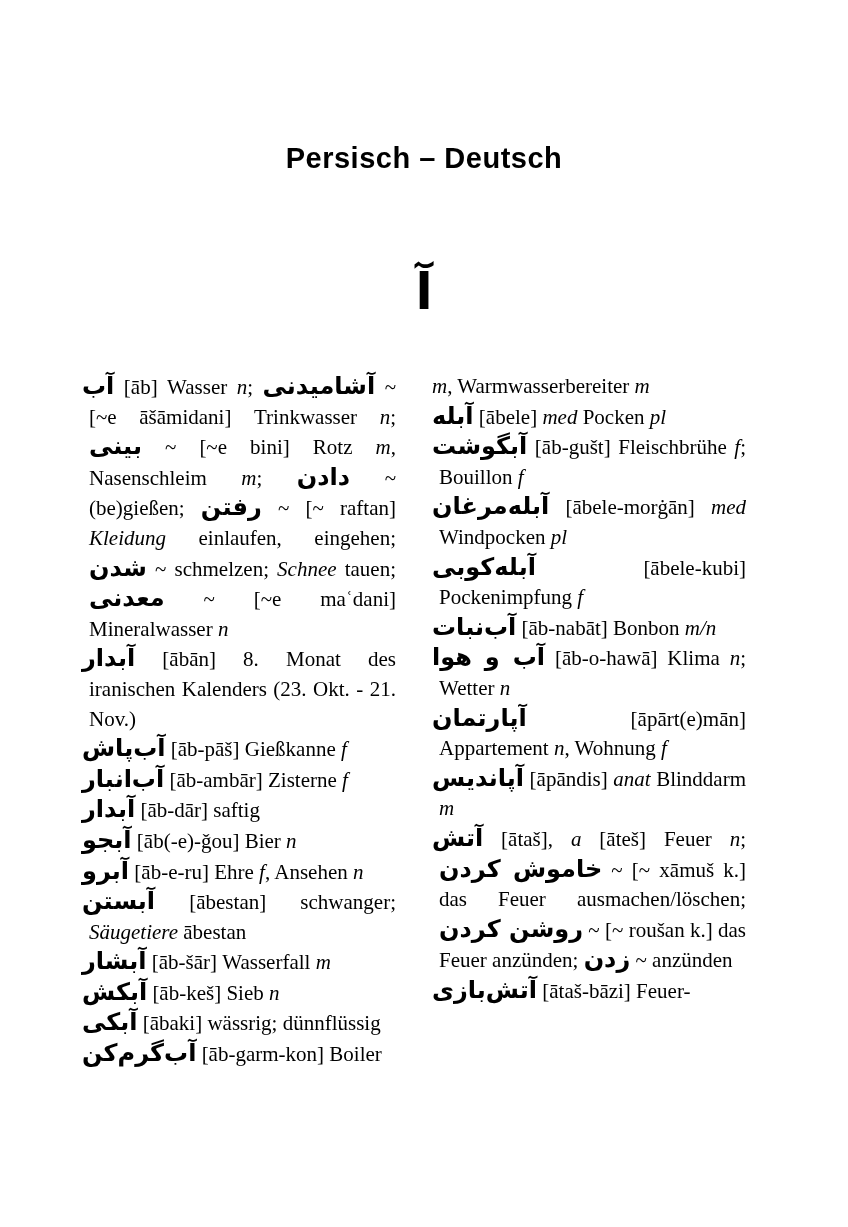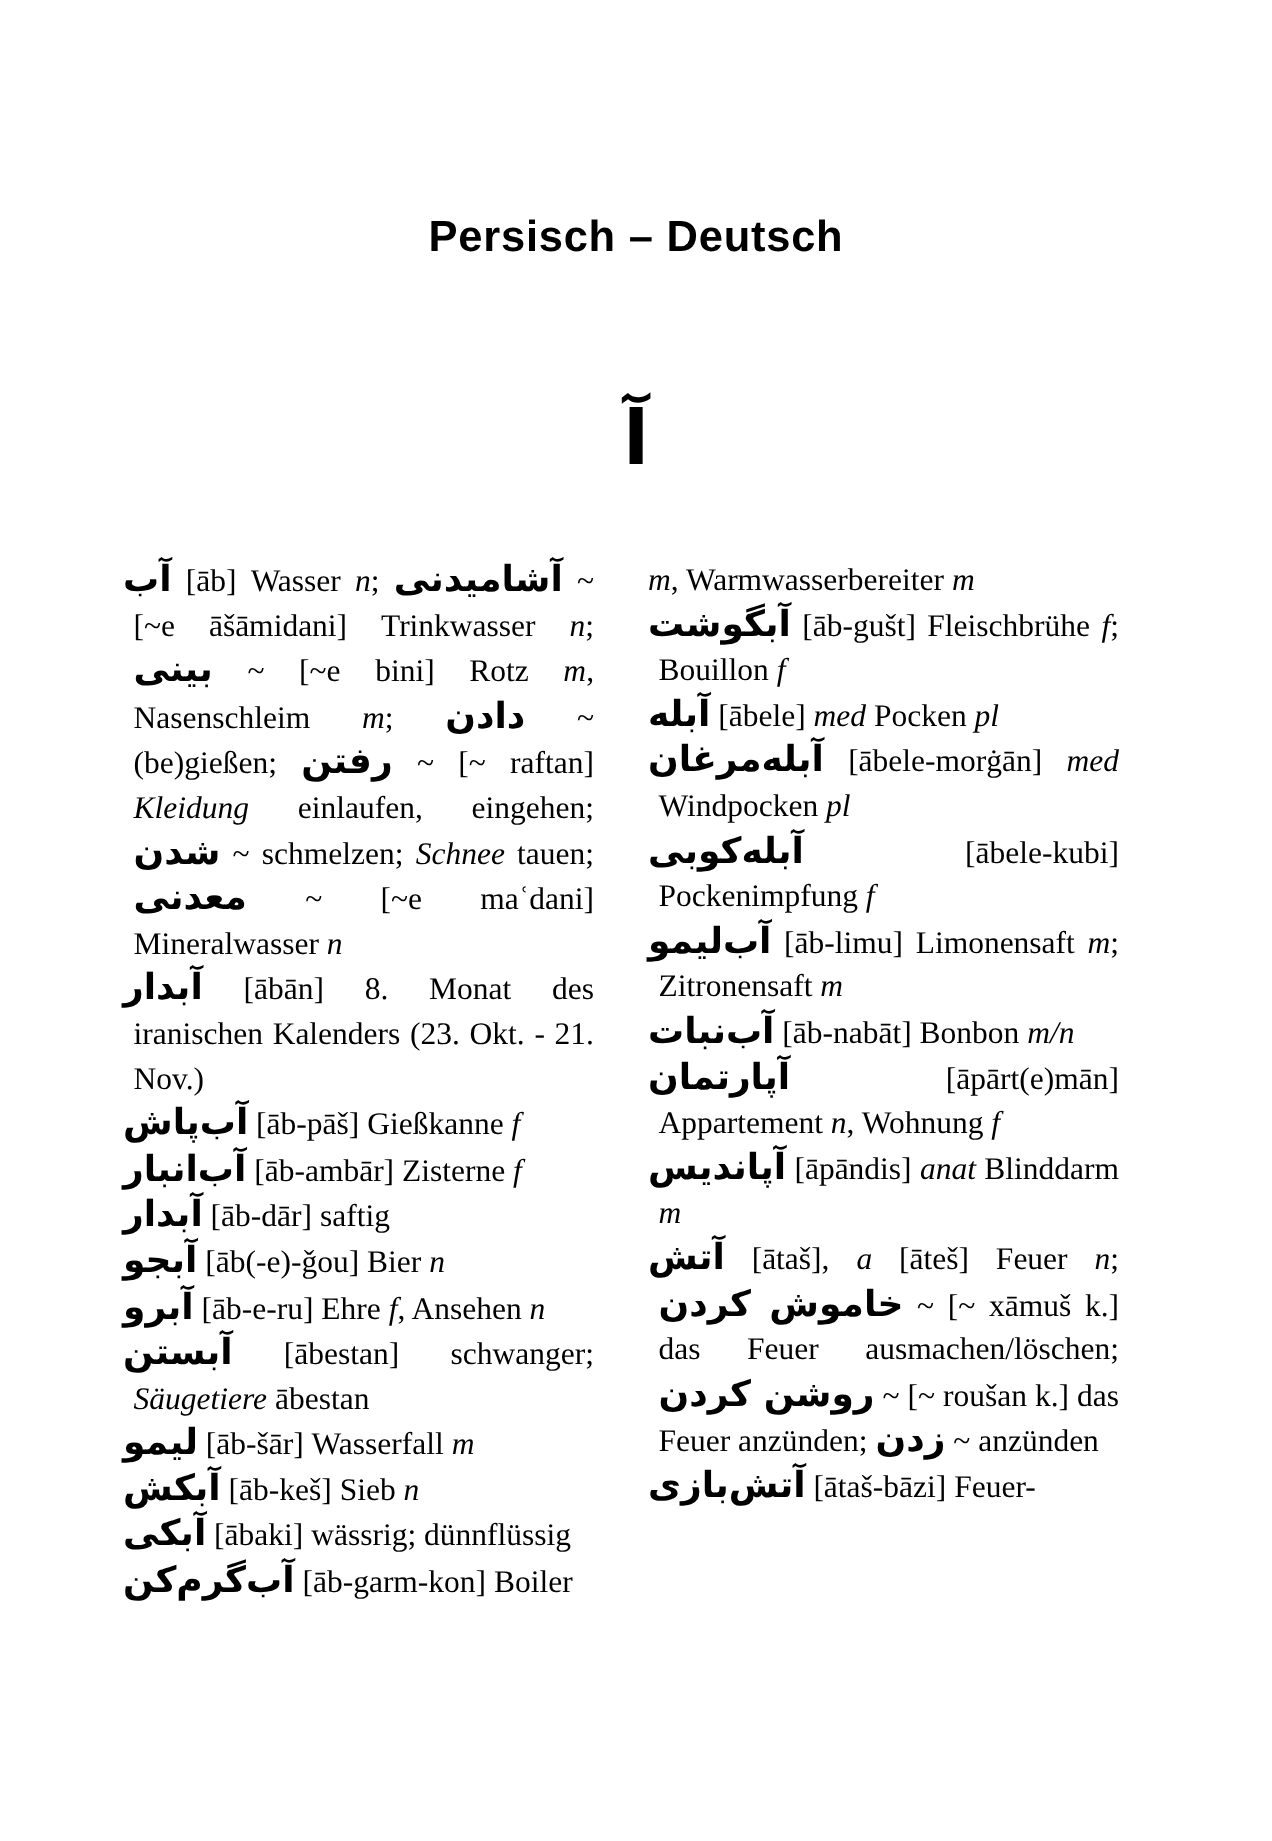--- a/index.html
+++ b/index.html
@@ -72,32 +72,32 @@
   <div class="columns">
     <div class="col">
         <p class="entry"><span class="fa">آب</span><span> [āb] Wasser </span><span class="i">n</span><span>; </span><span class="fa">آشامیدنی</span><span> ~ [~e āšāmidani] Trinkwasser </span><span class="i">n</span><span>; </span><span class="fa">بینی</span><span> ~ [~e bini] Rotz </span><span class="i">m</span><span>, Nasenschleim </span><span class="i">m</span><span>; </span><span class="fa">دادن</span><span> ~ (be)gießen; </span><span class="fa">رفتن</span><span> ~ [~ raftan] </span><span class="i">Kleidung</span><span> einlaufen, eingehen; </span><span class="fa">شدن</span><span> ~ schmelzen; </span><span class="i">Schnee</span><span> tauen; </span><span class="fa">معدنی</span><span> ~ [~e maʿdani] Mineralwasser </span><span class="i">n</span></p>
         <p class="entry"><span class="fa">آبدار</span><span> [ābān] 8. Monat des iranischen Kalenders (23. Okt. - 21. Nov.)</span></p>
         <p class="entry"><span class="fa">آب‌پاش</span><span> [āb-pāš] Gießkanne </span><span class="i">f</span></p>
         <p class="entry"><span class="fa">آب‌انبار</span><span> [āb-ambār] Zisterne </span><span class="i">f</span></p>
         <p class="entry"><span class="fa">آبدار</span><span> [āb-dār] saftig</span></p>
         <p class="entry"><span class="fa">آبجو</span><span> [āb(-e)-ǧou] Bier </span><span class="i">n</span></p>
         <p class="entry"><span class="fa">آبرو</span><span> [āb-e-ru] Ehre </span><span class="i">f</span><span>, Ansehen </span><span class="i">n</span></p>
         <p class="entry"><span class="fa">آبستن</span><span> [ābestan] schwanger; </span><span class="i">Säugetiere</span><span> ābestan</span></p>
-        <p class="entry"><span class="fa">لیمو</span><span> [āb-šār] Wasserfall </span><span class="i">m</span></p>
+        <p class="entry"><span class="fa">آبشار</span><span> [āb-šār] Wasserfall </span><span class="i">m</span></p>
         <p class="entry"><span class="fa">آبکش</span><span> [āb-keš] Sieb </span><span class="i">n</span></p>
         <p class="entry"><span class="fa">آبکی</span><span> [ābaki] wässrig; dünnflüssig</span></p>
         <p class="entry"><span class="fa">آب‌گرم‌کن</span><span> [āb-garm-kon] Boiler</span></p>
       </div>
     <div class="col">
         <p class="entry"><span class="i">m</span><span>, Warmwasserbereiter </span><span class="i">m</span></p>
+        <p class="entry"><span class="fa">آبله</span><span> [ābele] </span><span class="i">med</span><span> Pocken </span><span class="i">pl</span></p>
         <p class="entry"><span class="fa">آبگوشت</span><span> [āb-gušt] Fleischbrühe </span><span class="i">f</span><span>; Bouillon </span><span class="i">f</span></p>
-        <p class="entry"><span class="fa">آبله</span><span> [ābele] </span><span class="i">med</span><span> Pocken </span><span class="i">pl</span></p>
         <p class="entry"><span class="fa">آبله‌مرغان</span><span> [ābele-morġān] </span><span class="i">med</span><span> Windpocken </span><span class="i">pl</span></p>
         <p class="entry"><span class="fa">آبله‌کوبی</span><span> [ābele-kubi] Pockenimpfung </span><span class="i">f</span></p>
-        <p class="entry"><span class="fa">آب‌لیمو</span><span> [āb-limu] Limonensaft </span><span class="i">m</span><span>; Zitronensaft </span><span class="i">m</span></p>
         <p class="entry"><span class="fa">آب‌نبات</span><span> [āb-nabāt] Bonbon </span><span class="i">m/n</span></p>
+        <p class="entry"><span class="fa">آب و هوا</span><span> [āb-o-hawā] Klima </span><span class="i">n</span><span>; Wetter </span><span class="i">n</span></p>
         <p class="entry"><span class="fa">آپارتمان</span><span> [āpārt(e)mān] Appartement </span><span class="i">n</span><span>, Wohnung </span><span class="i">f</span></p>
         <p class="entry"><span class="fa">آپاندیس</span><span> [āpāndis] </span><span class="i">anat</span><span> Blinddarm </span><span class="i">m</span></p>
         <p class="entry"><span class="fa">آتش</span><span> [ātaš], </span><span class="i">a</span><span> [āteš] Feuer </span><span class="i">n</span><span>; </span><span class="fa">خاموش کردن</span><span> ~ [~ xāmuš k.] das Feuer ausmachen/löschen; </span><span class="fa">روشن کردن</span><span> ~ [~ roušan k.] das Feuer anzünden; </span><span class="fa">زدن</span><span> ~ anzünden</span></p>
         <p class="entry"><span class="fa">آتش‌بازی</span><span> [ātaš-bāzi] Feuer-</span></p>
       </div>
   </div>
 </div>
 
 </body></html>

